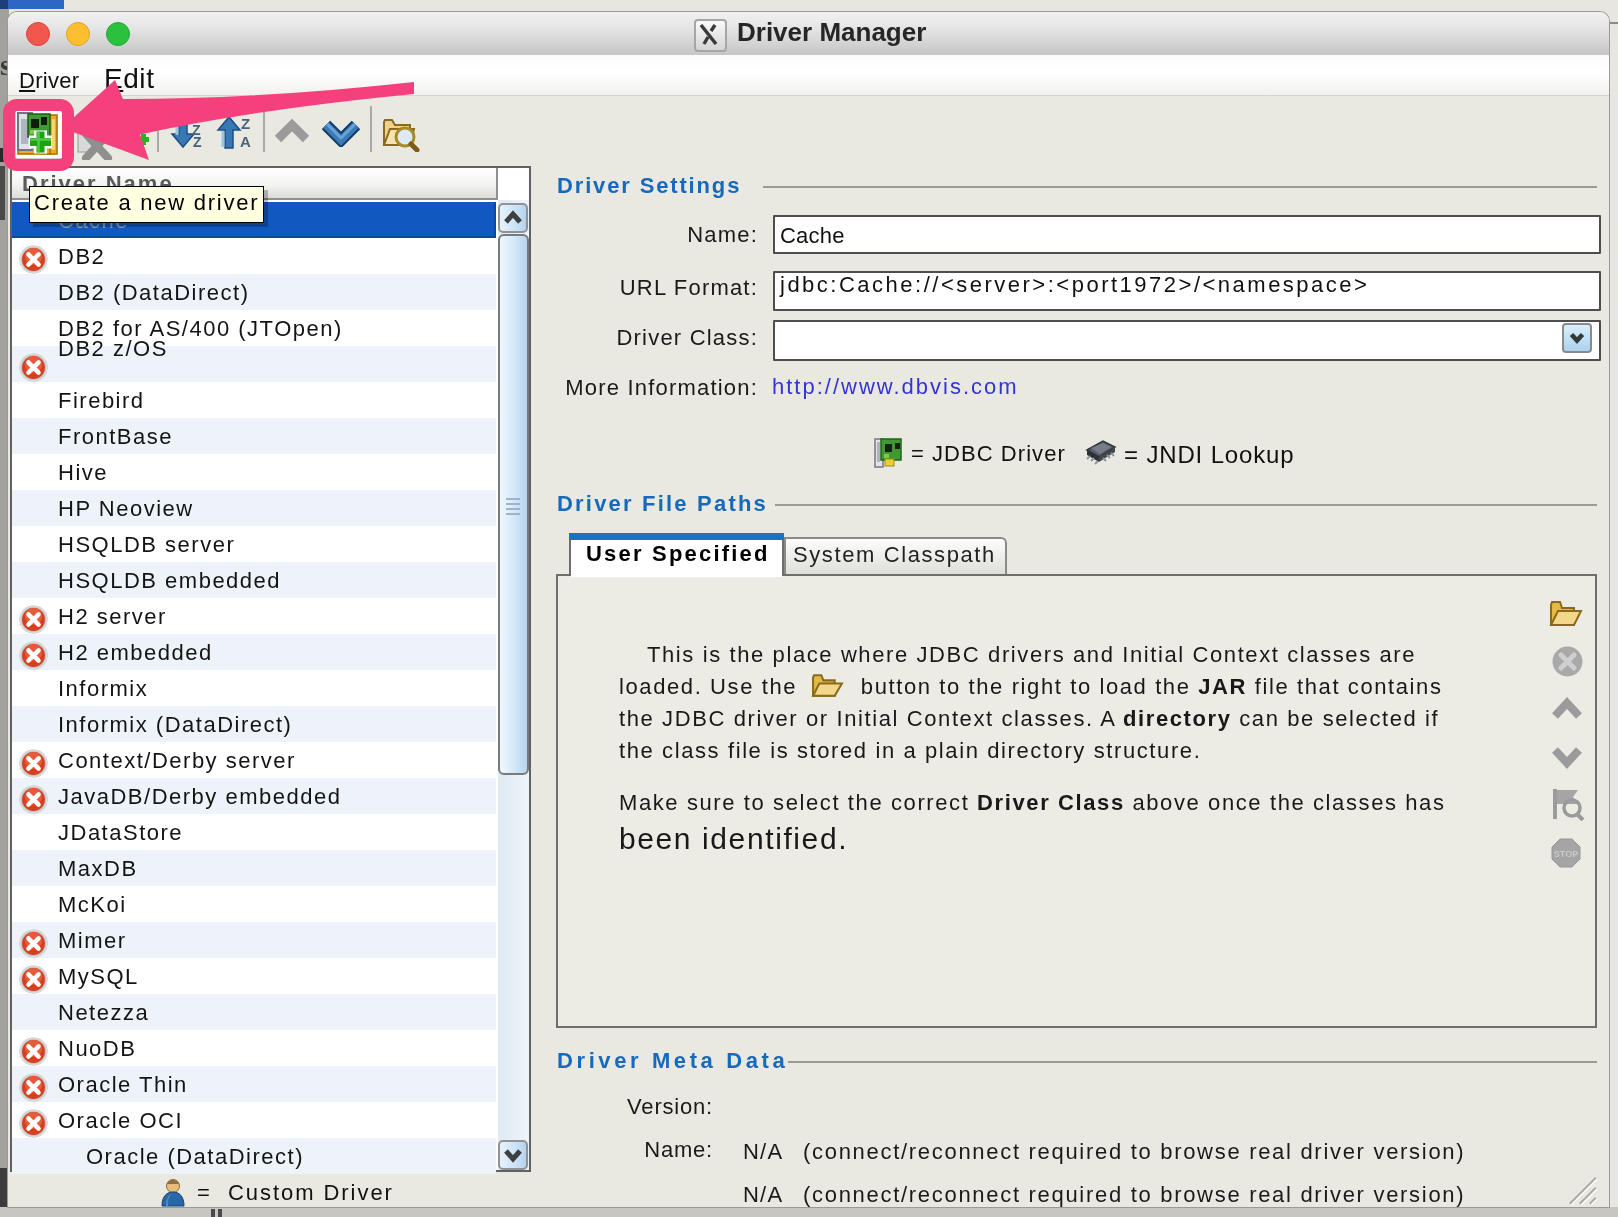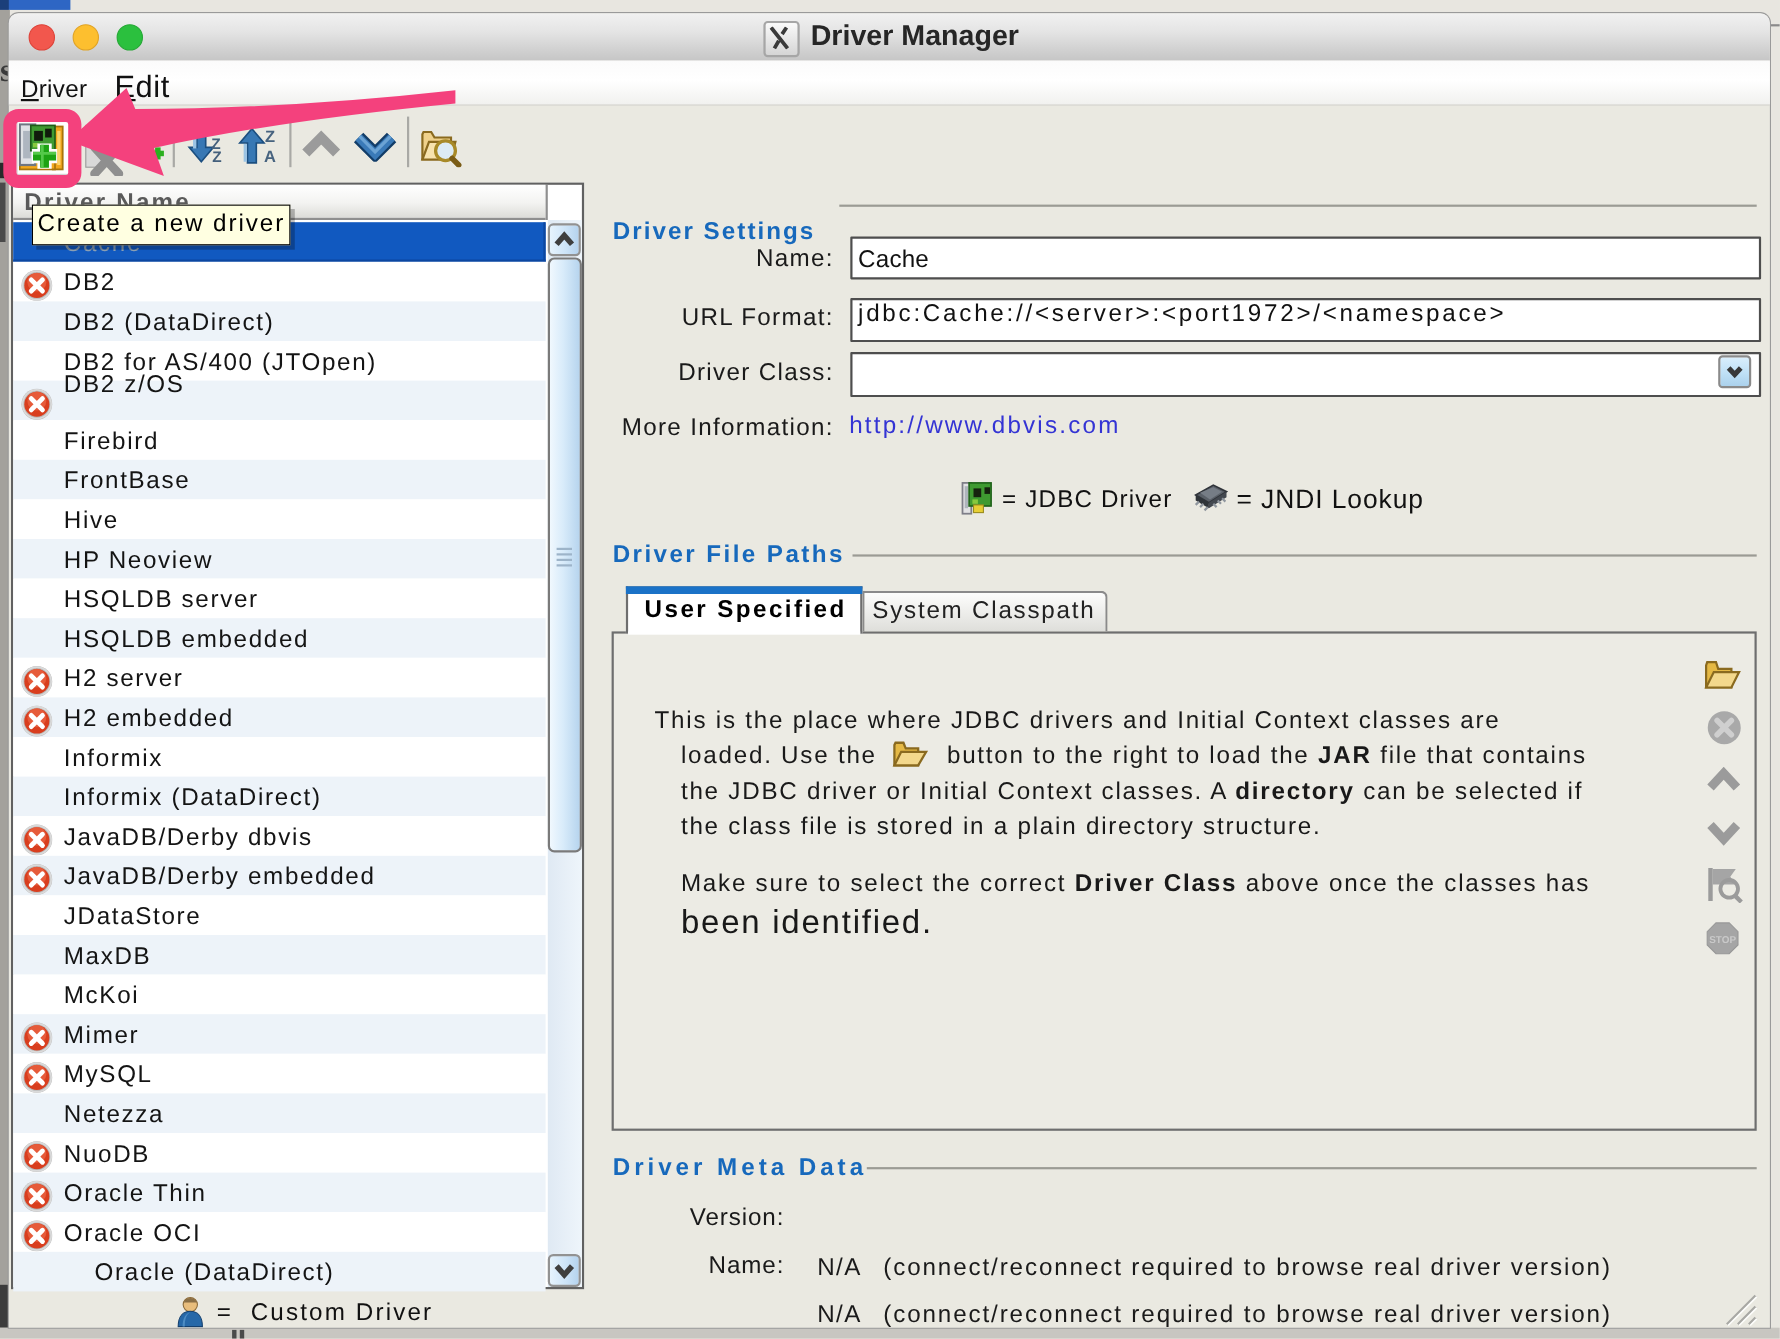--- a/index.html
+++ b/index.html
@@ -161,21 +161,21 @@
 <div class="row" style="top:634px;background:#edf3f9;"></div>
 <div class="rtx" style="top:640px;">H2 embedded</div>
 <svg class="abs" style="left:19px;top:641px;" width="29" height="29" viewBox="0 0 29 29">
     <use href="#errico"></use>
   </svg>
 <div class="row" style="top:670px;background:#ffffff;"></div>
 <div class="rtx" style="top:676px;">Informix</div>
 <div class="row" style="top:706px;background:#edf3f9;"></div>
 <div class="rtx" style="top:712px;">Informix (DataDirect)</div>
 <div class="row" style="top:742px;background:#ffffff;"></div>
-<div class="rtx" style="top:748px;">JavaDB/Derby dbvis</div>
+<div class="rtx" style="top:748px;">Context/Derby server</div>
 <svg class="abs" style="left:19px;top:749px;" width="29" height="29" viewBox="0 0 29 29">
     <use href="#errico"></use>
   </svg>
 <div class="row" style="top:778px;background:#edf3f9;"></div>
 <div class="rtx" style="top:784px;">JavaDB/Derby embedded</div>
 <svg class="abs" style="left:19px;top:785px;" width="29" height="29" viewBox="0 0 29 29">
     <use href="#errico"></use>
   </svg>
 <div class="row" style="top:814px;background:#ffffff;"></div>
 <div class="rtx" style="top:820px;">JDataStore</div>
@@ -227,21 +227,21 @@
     <path d="M3,4 L10,12 L17,4" stroke="#3f3f3f" stroke-width="5" fill="none"></path>
   </svg>
 <svg class="abs" style="left:159px;top:1178px;" width="27" height="29" viewBox="0 0 27 29">
   <circle cx="14" cy="8" r="6.5" fill="#e8bd7c" stroke="#8a6a3a"></circle>
   <path d="M14,2 a6.5,6.5 0 0 1 6,4 l-12,0 a6.5,6.5 0 0 1 6,-4Z" fill="#8a6f46"></path>
   <path d="M3,28 C3,18 8,14 14,14 C20,14 25,18 25,28 Z" fill="#2668a8" stroke="#15406e"></path>
   <path d="M7,28 C7,20 10,16 14,15 C10,17 9,22 9,28 Z" fill="#4d8cc4"></path>
 </svg>
 <div class="abs" style="left:197px;top:1180px;font-size:22px;color:#111;letter-spacing:1.95px;white-space:pre;">=  Custom Driver</div>
 
-<div class="hd" style="left:557px;top:173px;letter-spacing:1.85px;margin-top:24px;">Driver Settings</div>
+<div class="hd" style="left:557px;top:173px;letter-spacing:1.85px;">Driver Settings</div>
 <div class="rule" style="left:763px;top:186px;width:834px;"></div>
 <div class="lbl" style="left:458px;top:222px;width:300px;text-align:right;">Name:</div>
 <div class="lbl" style="left:458px;top:275px;width:300px;text-align:right;">URL Format:</div>
 <div class="lbl" style="left:458px;top:325px;width:300px;text-align:right;">Driver Class:</div>
 <div class="lbl" style="left:458px;top:375px;width:300px;text-align:right;">More Information:</div>
 <div class="fld" style="left:773px;top:215px;width:824px;height:35px;"></div>
 <div class="fldtx" style="left:780px;top:223px;">Cache</div>
 <div class="fld" style="left:773px;top:271px;width:824px;height:36px;"></div>
 <div class="fldtx" style="left:780px;top:272px;letter-spacing:2.5px;">jdbc:Cache://&lt;server&gt;:&lt;port1972&gt;/&lt;namespace&gt;</div>
 <div class="fld" style="left:773px;top:320px;width:824px;height:37px;"></div>
@@ -270,21 +270,21 @@
 <div class="abs" style="left:1124px;top:441px;font-size:24px;color:#111;letter-spacing:0.85px;white-space:pre;">= JNDI Lookup</div>
 <div class="hd" style="left:557px;top:491px;letter-spacing:2.2px;">Driver File Paths</div>
 <div class="rule" style="left:775px;top:504px;width:822px;"></div>
 <div class="abs" style="left:556px;top:574px;width:1041px;height:454px;background:#ecebe4;border:2px solid #6e6e6e;box-sizing:border-box;"></div>
 <div class="abs" style="left:569px;top:533px;width:215px;height:43px;background:#ffffff;border:2px solid #6e6e6e;border-bottom:none;box-sizing:border-box;"></div>
 <div class="abs" style="left:569px;top:533px;width:215px;height:7px;background:#1a72c7;"></div>
 <div class="abs" style="left:571px;top:574px;width:211px;height:3px;background:#ffffff;"></div>
 <div class="abs" style="left:586px;top:541px;font-size:22px;font-weight:bold;color:#000;letter-spacing:2.2px;">User Specified</div>
 <div class="abs" style="left:784px;top:537px;width:223px;height:37px;background:linear-gradient(180deg,#fdfdfc,#dededa);border:2px solid #8a8a8a;border-bottom:none;border-radius:0 6px 0 0;box-sizing:border-box;"></div>
 <div class="abs" style="left:793px;top:542px;font-size:22px;color:#222;letter-spacing:1.6px;">System Classpath</div>
-<div class="abs" style="left:595px;top:642px;font-size:22px;color:#191919;letter-spacing:1.6px;white-space:pre;">This is the place where JDBC drivers and Initial Context classes are</div>
+<div class="abs" style="left:647px;top:642px;font-size:22px;color:#191919;letter-spacing:1.6px;white-space:pre;">This is the place where JDBC drivers and Initial Context classes are</div>
 <div class="abs" style="left:619px;top:674px;font-size:22px;color:#191919;letter-spacing:1.6px;white-space:pre;">loaded. Use the <span style="display:inline-block;width:56px;"></span><svg style="position:absolute;left:191px;top:-3px;" width="35" height="28" viewBox="0 0 34 27">
       <path d="M3,6 L3,24 L24,24 L24,9 L13,9 L11,4 L4,4 Z" fill="#e5b945" stroke="#8a6a1f" stroke-width="2"></path>
       <path d="M3,24 L9,12 L31,12 L24,24 Z" fill="#f3d88c" stroke="#8a6a1f" stroke-width="2"></path>
     </svg>button to the right to load the <b>JAR</b> file that contains</div>
 <div class="abs" style="left:619px;top:706px;font-size:22px;color:#191919;letter-spacing:1.6px;white-space:pre;">the JDBC driver or Initial Context classes. A <b>directory</b> can be selected if</div>
 <div class="abs" style="left:619px;top:738px;font-size:22px;color:#191919;letter-spacing:1.6px;white-space:pre;">the class file is stored in a plain directory structure.</div>
 <div class="abs" style="left:619px;top:790px;font-size:22px;color:#191919;letter-spacing:1.6px;white-space:pre;">Make sure to select the correct <b>Driver Class</b> above once the classes has</div>
 <div class="abs" style="left:619px;top:822px;font-size:30px;color:#191919;letter-spacing:1.6px;white-space:pre;">been identified.</div>
 <svg class="abs" style="left:1548px;top:597px;" width="36" height="32" viewBox="0 0 36 32">
   <path d="M3,8 L3,28 L26,28 L26,11 L14,11 L12,5 L4,5 Z" fill="#e5b945" stroke="#8a6a1f" stroke-width="2"></path>

